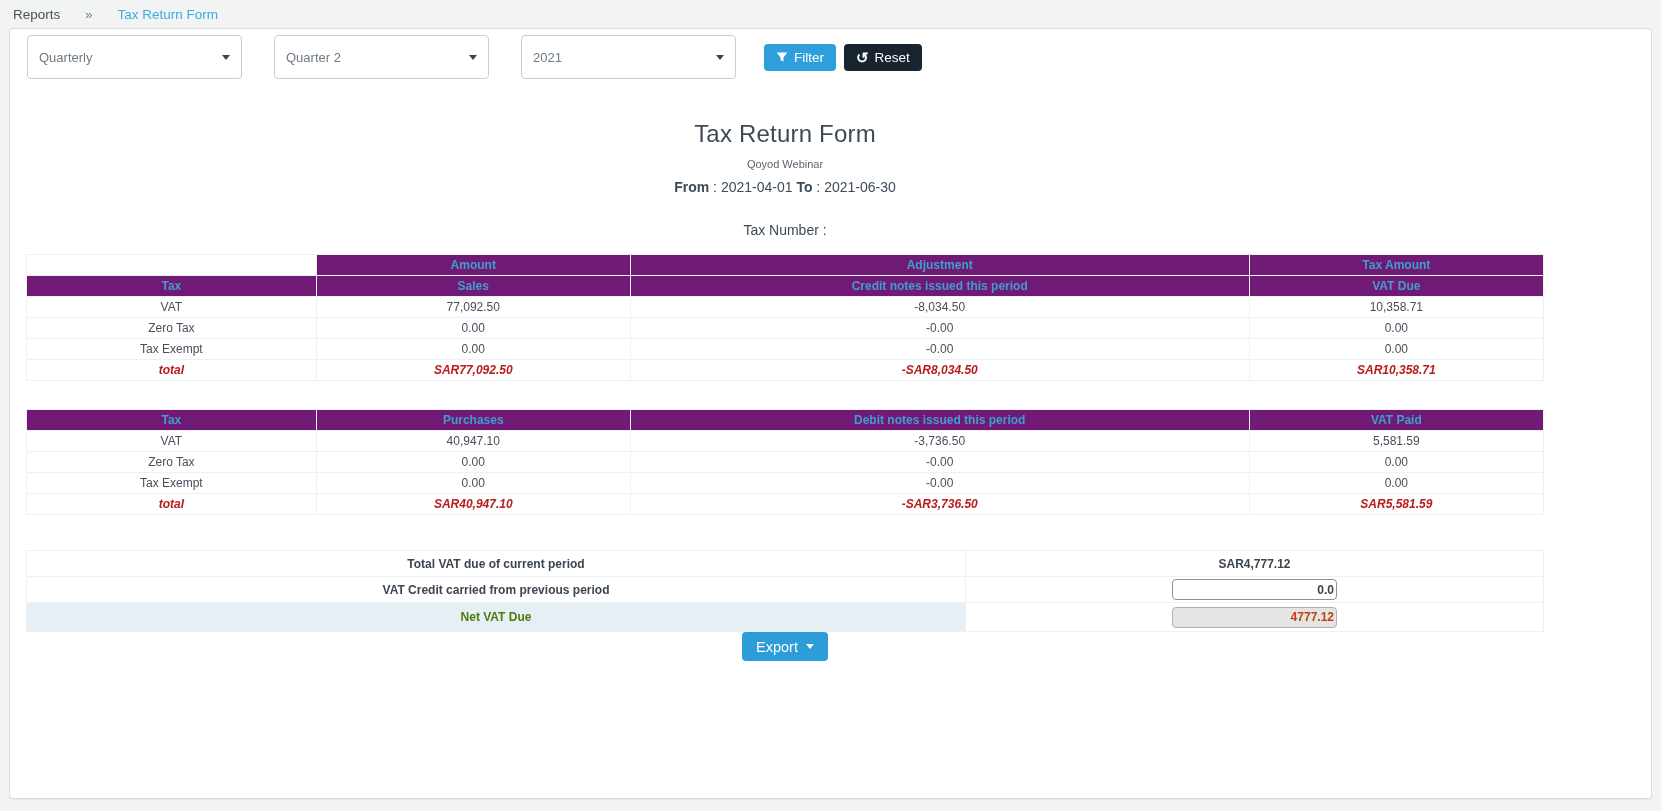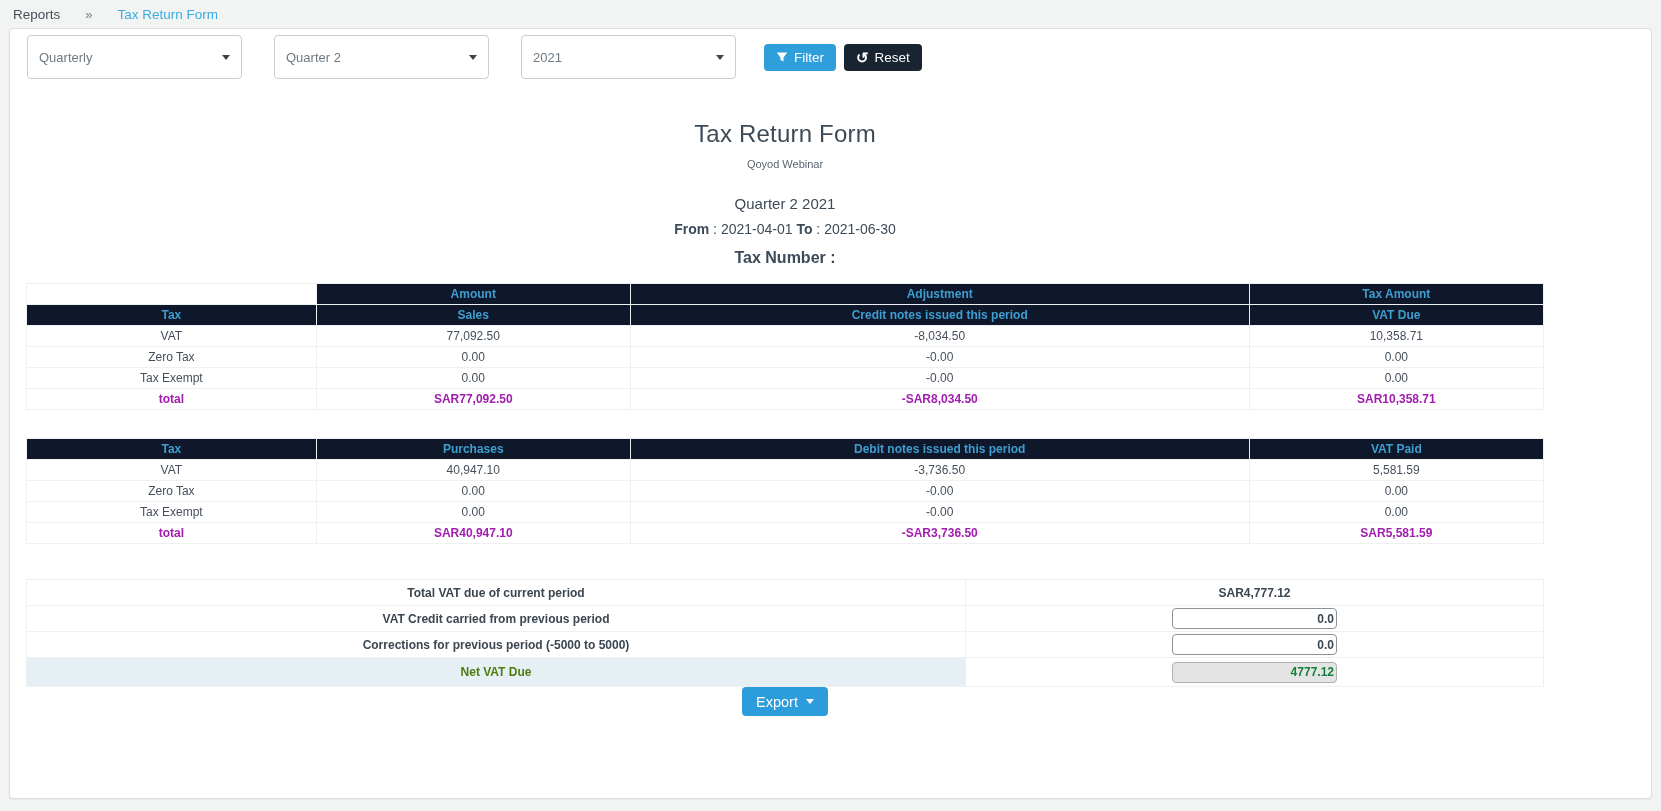--- a/index.html
+++ b/index.html
@@ -44,46 +44,46 @@
   .btn-reset  { background:#182430; }
   .reset-glyph { font-size:15px; line-height:1; font-weight:700; }
 
   
   .title-block { text-align:center; margin-top:41px; color:#3d4a57; }
   .report-title { font-size:24px; font-weight:400; margin:0; color:#3d4a57; letter-spacing:.2px; }
   .company { font-size:11px; margin-top:10px; color:#5a6670; }
   .period { font-size:15px; margin-top:25px; }
   .range { font-size:14px; margin-top:9px; }
   .range b { font-weight:700; }
-  .taxnum { font-size:16px; font-weight:700; margin-top:12px; }
+  .taxnum { font-size:14px; font-weight:400; margin-top:27px; }
 
   
   table { width:100%; border-collapse:collapse; table-layout:fixed; }
   col.c1 { width:19.1%; } col.c2 { width:20.7%; } col.c3 { width:40.8%; } col.c4 { width:19.4%; }
   .data-table { margin-top:16px; font-size:12px; color:#454f5b; }
   .data-table th, .data-table td { border:1px solid #eef0f1; height:21px; text-align:center; padding:0 4px; font-weight:400; }
-  .data-table th { font-weight:700; color:#3f9ed0; background:#0f172a; font-size:12px; }
+  .data-table th { font-weight:700; color:#3f9ed0; background:#701a75; font-size:12px; }
   .data-table th.empty { background:#fff; }
-  .data-table tr.total-row td { font-weight:700; color:#a21caf; }
+  .data-table tr.total-row td { font-weight:700; color:#b91c1c;font-style:italic; }
   .gap-28 { height:12px; }
 
   
   .summary-table { margin-top:35px; font-size:12px; color:#3b4650; }
   col.s1 { width:61.9%; } col.s2 { width:38.1%; }
   .summary-table td { border:1px solid #eef0f1; height:26px; text-align:center; }
   .summary-table td.label-cell { font-weight:700; }
   .summary-table td.value-cell { font-weight:700; }
   .summary-table tr.net-row td.label-cell { background:#e6eff3; color:#4d7c0f; }
   .summary-table tr.net-row td { height:29px; }
   input.val {
     width:165px; height:21px; border:1px solid #8a9299; border-radius:4px;
     text-align:right; font-weight:700; font-size:12px; color:#3b4650;
     font-family:"Liberation Sans", sans-serif; outline:none; background:#fff;
   }
-  input.val:disabled { background:#e4e4e4; border-color:#b0b0b0; color:#15803d; }
+  input.val:disabled { background:#e4e4e4; border-color:#b0b0b0; color:#c2410c; }
 
   
   .export-row { display:flex; justify-content:center; }
   .btn-export {
     background:#2d9cdb; color:#fff; height:29px; border:none; border-radius:4px;
     font-size:14.5px; display:flex; align-items:center; gap:8px; padding:0 14px; cursor:pointer;
     font-family:"Liberation Sans", sans-serif;
   }
   .caret-white { width:0; height:0; border-left:4.5px solid transparent; border-right:4.5px solid transparent; border-top:5px solid #fff; }
 </style>
@@ -123,21 +123,20 @@
         <span>Reset</span>
       </button>
     </div>
   </div>
 
   <div class="content">
 
     <div class="title-block">
       <h1 class="report-title">Tax Return Form</h1>
       <div class="company">Qoyod Webinar</div>
-      <div class="period">Quarter 2 2021</div>
       <div class="range">
         <b>From</b><span> : </span><span>2021-04-01</span><span> </span><b>To</b><span> : </span><span>2021-06-30</span>
       </div>
       <div class="taxnum">Tax Number :</div>
     </div>
 
     <table class="data-table">
       <colgroup>
           <col class="c1">
           <col class="c2">
@@ -238,24 +237,20 @@
         </colgroup>
       <tbody>
         <tr>
           <td class="label-cell">Total VAT due of current period</td>
           <td class="value-cell">SAR4,777.12</td>
         </tr>
         <tr>
           <td class="label-cell">VAT Credit carried from previous period</td>
           <td><input class="val" type="text" value="0.0" style=""></td>
         </tr>
-        <tr>
-          <td class="label-cell">Corrections for previous period (-5000 to 5000)</td>
-          <td><input class="val" type="text" value="0.0" style=""></td>
-        </tr>
         <tr class="net-row">
           <td class="label-cell">Net VAT Due</td>
           <td><input class="val" type="text" disabled="" value="4777.12" style=""></td>
         </tr>
       </tbody>
     </table>
 
     <div class="export-row">
       <button class="btn-export">
         <span>Export</span>

